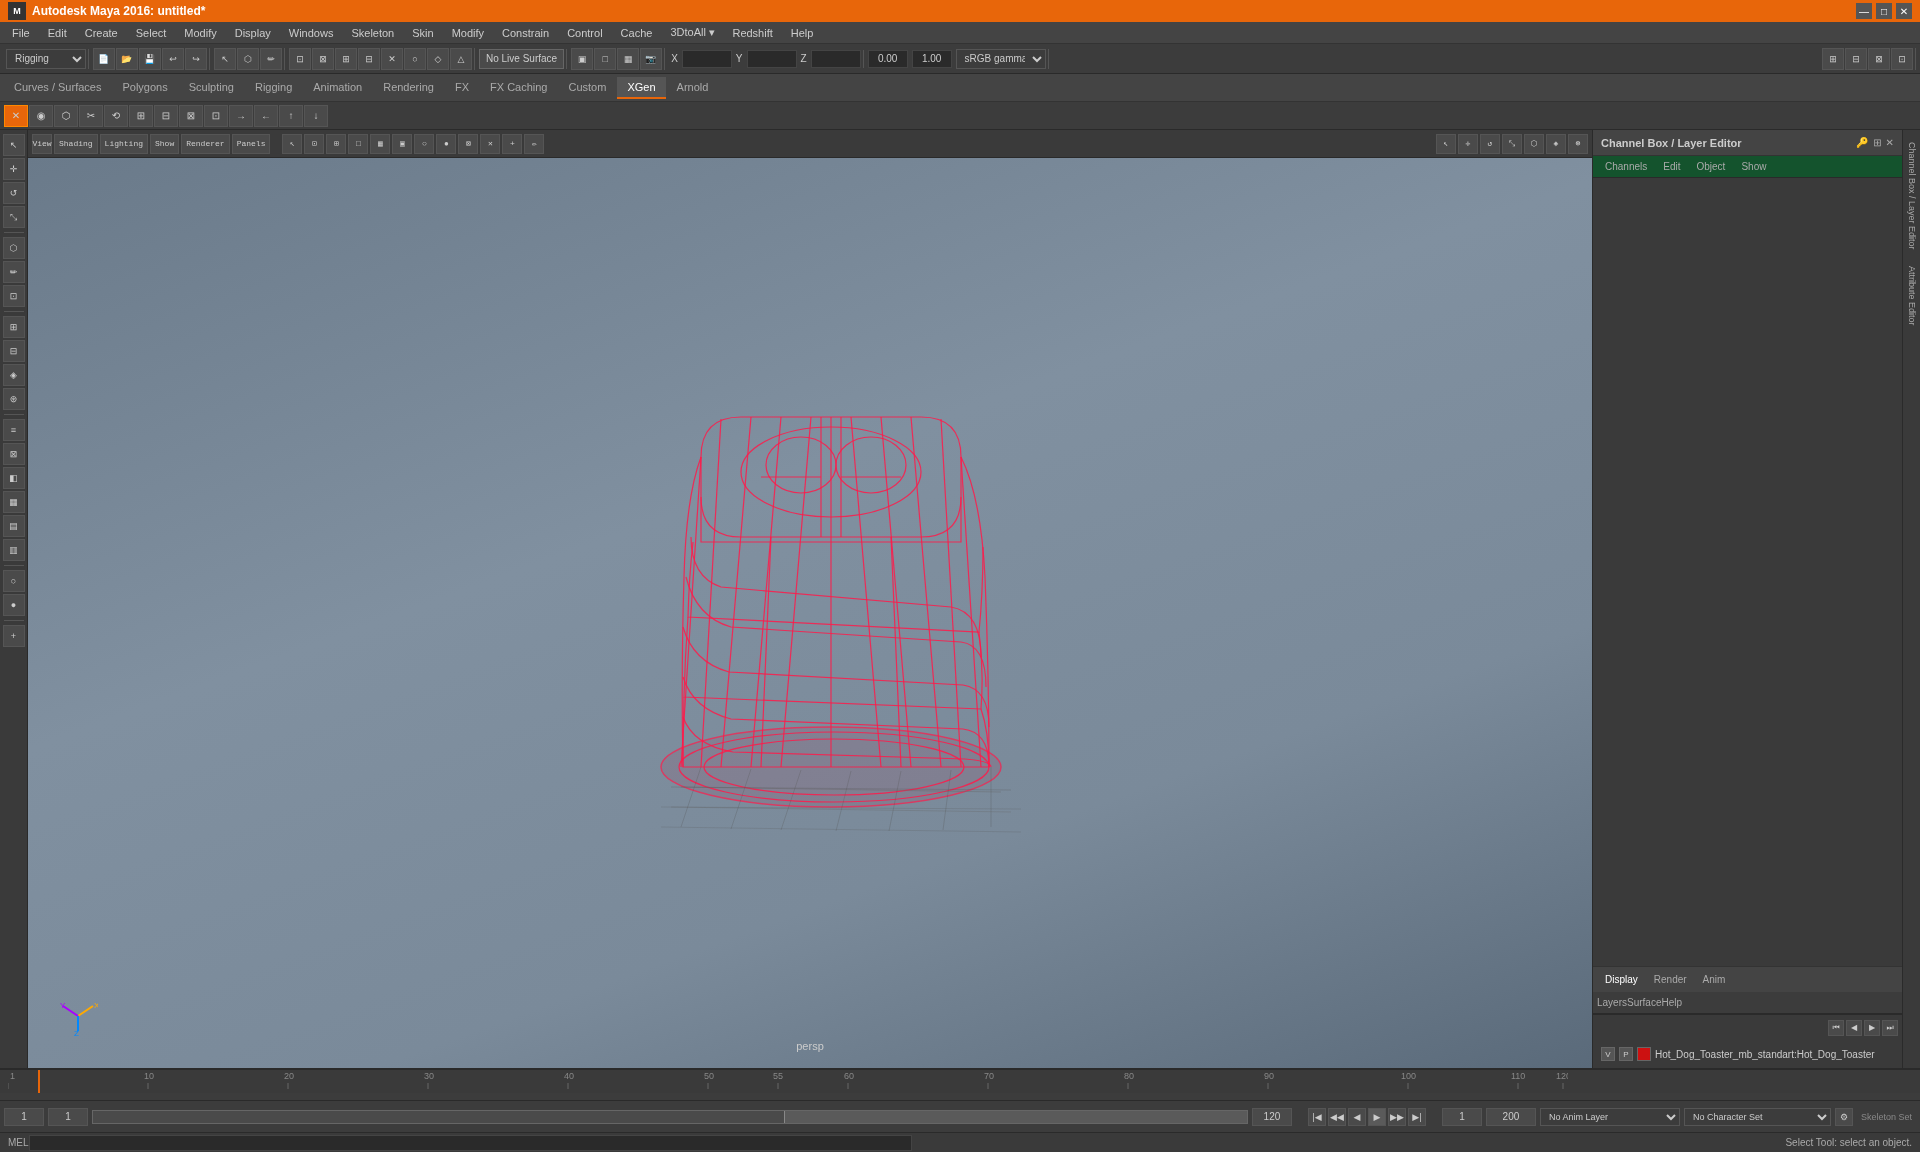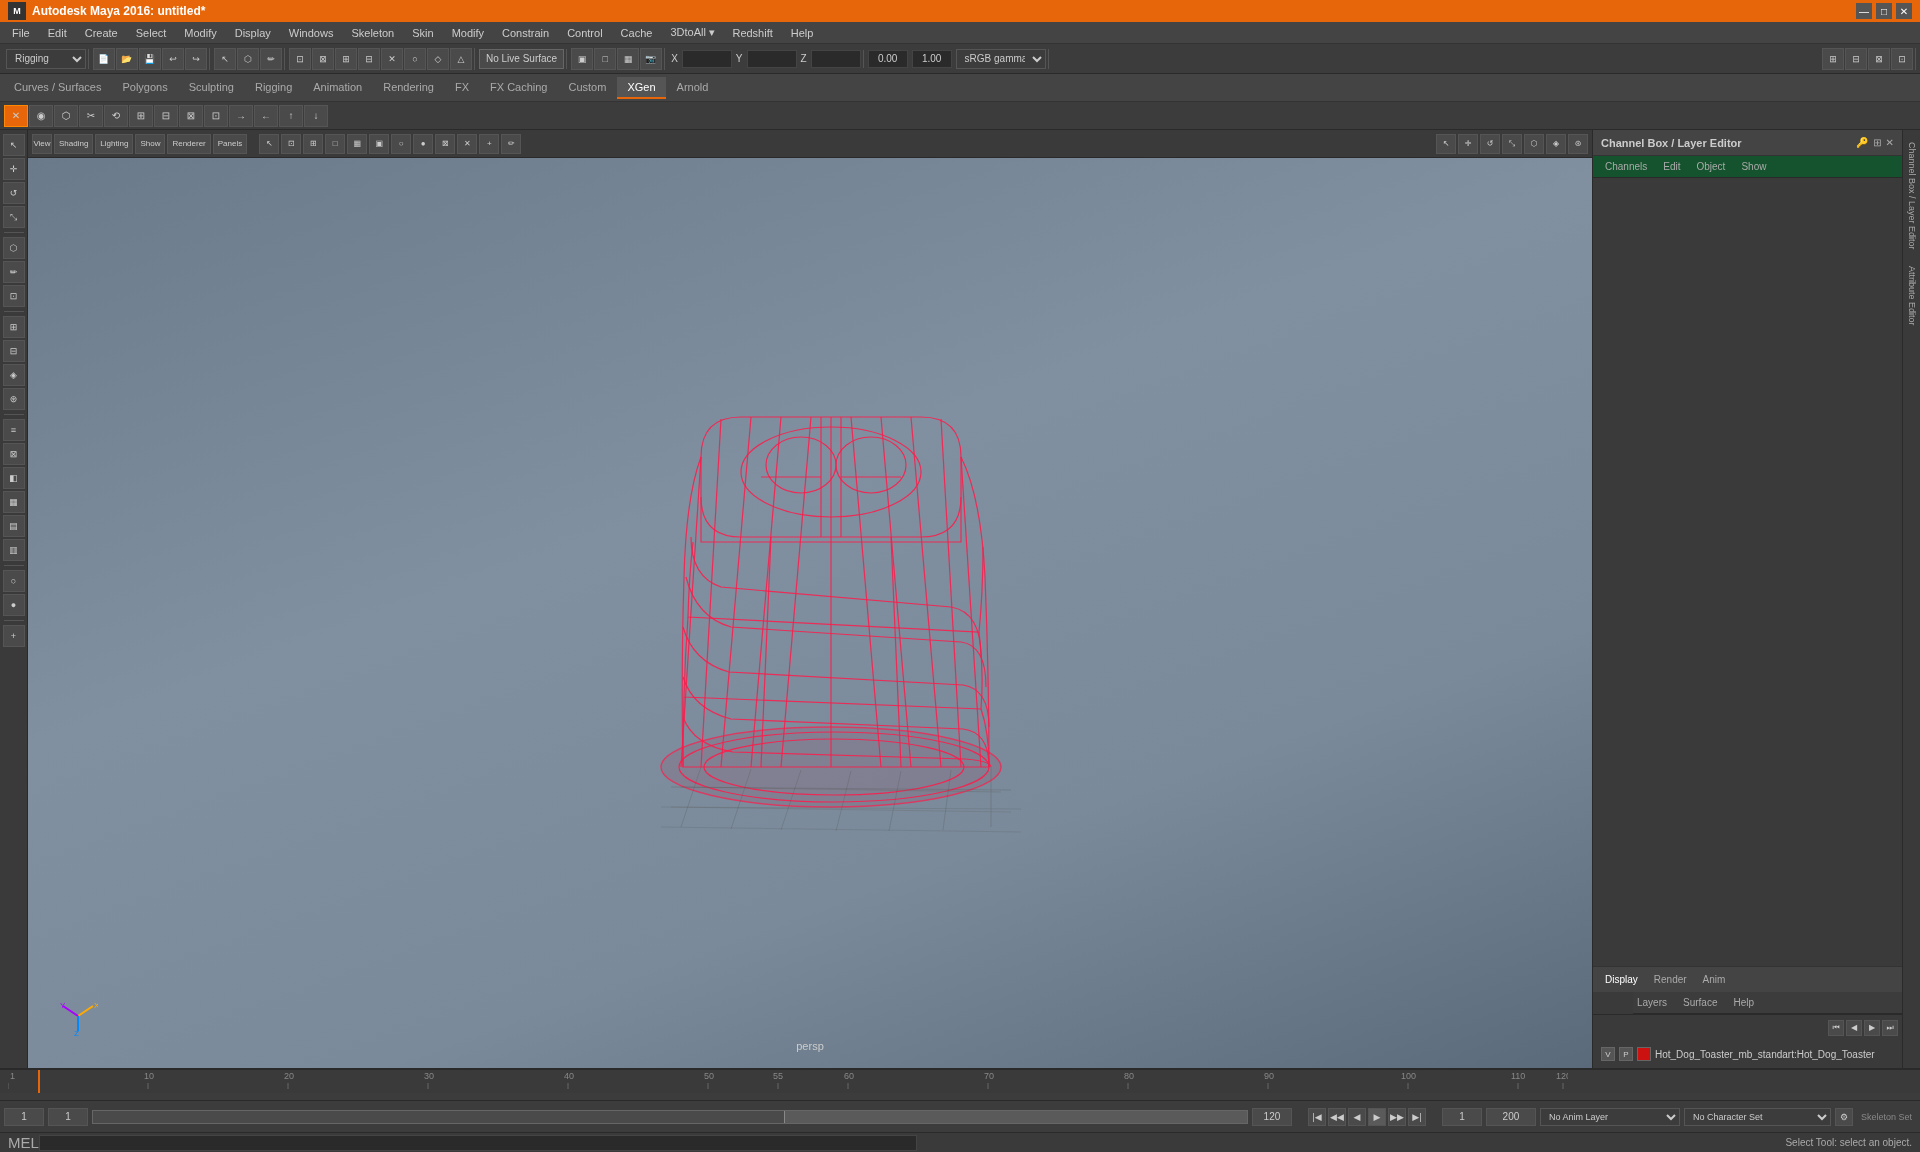--- a/index.html
+++ b/index.html
@@ -51,21 +51,21 @@
     #wireframe-obj { position: absolute; top: 50%; left: 50%; transform: translate(-45%, -50%); }
 
     
     #right-panel { width: 310px; height: 100%; background: #3a3a3a; border-left: 1px solid #2a2a2a; display: flex; flex-direction: column; }
     #channel-box-header { height: 26px; background: #444; display: flex; align-items: center; justify-content: space-between; padding: 0 8px; border-bottom: 1px solid #333; }
     #channel-box-title { color: #ccc; font-size: 11px; font-weight: bold; }
     #channel-box-controls { display: flex; gap: 4px; }
     #channel-box-content { flex: 1; background: #3a3a3a; }
     #channel-box-tabs { height: 26px; background: #444; display: flex; align-items: center; padding: 0 4px; border-top: 1px solid #333; }
     .cb-tab { color: #aaa; padding: 2px 8px; font-size: 10px; cursor: pointer; }
-    .cb-menus { height: 22px; background: #3c3c3c; display: flex; align-items: center; padding: 0 4px; gap: 16px; border-bottom: 1px solid #2a2a2a; margin-left: 40px; }
+    .cb-menus { height: 22px; background: #3c3c3c; display: flex; align-items: center; padding: 0 4px; gap: 0; border-bottom: 1px solid #2a2a2a; }
     .cb-menu { color: #aaa; font-size: 10px; cursor: pointer; }
     #layer-controls { height: 26px; background: #3a3a3a; display: flex; align-items: center; padding: 0 4px; gap: 4px; border-top: 1px solid #2a2a2a; }
     #layer-btn-group { display: flex; gap: 2px; }
     .layer-nav-btn { width: 16px; height: 16px; background: #4a4a4a; border: 1px solid #555; color: #ccc; display: flex; align-items: center; justify-content: center; cursor: pointer; font-size: 8px; }
 
     
     #layer-list { padding: 4px; }
     .layer-item { display: flex; align-items: center; height: 20px; gap: 4px; padding: 0 4px; }
     .layer-vis { width: 14px; height: 14px; background: #555; border: 1px solid #666; display: flex; align-items: center; justify-content: center; font-size: 8px; cursor: pointer; }
     .layer-render { width: 14px; height: 14px; background: #555; border: 1px solid #666; display: flex; align-items: center; justify-content: center; font-size: 8px; cursor: pointer; }
@@ -84,25 +84,25 @@
     
     #range-bar { width: 100%; height: 32px; background: #3c3c3c; display: flex; align-items: center; padding: 0 4px; gap: 4px; border-top: 1px solid #2a2a2a; }
     .range-input { width: 40px; height: 18px; background: #4a4a4a; border: 1px solid #555; color: #ccc; font-size: 10px; text-align: center; }
     #range-slider { flex: 1; height: 12px; background: #5a5a5a; position: relative; }
     #range-play-controls { display: flex; gap: 2px; }
     .play-btn { width: 18px; height: 18px; background: #4a4a4a; border: 1px solid #555; color: #ccc; display: flex; align-items: center; justify-content: center; cursor: pointer; font-size: 9px; }
 
     
     #status-bar { width: 100%; height: 20px; background: #3a3a3a; display: flex; align-items: center; padding: 0 8px; border-top: 1px solid #2a2a2a; }
     #status-text { color: #aaa; font-size: 10px; }
-    .mel-label { color: #aaa; font-size: 15px; margin-right: 0; text-align: right; }
+    .mel-label { color: #aaa; font-size: 10px; margin-right: 0; text-align: right; }
     #mel-input { flex: 1; height: 16px; background: #2a2a2a; border: 1px solid #444; color: #ccc; font-size: 10px; padding: 0 4px; }
 
     
-    .vp-btn { width: 20px; height: 20px; background: #4a4a4a; border: 1px solid #555; display: flex; align-items: center; justify-content: center; cursor: pointer; color: #ccc; font-size: 8px; }
+    .vp-btn { width: 20px; height: 20px; background: #4a4a4a; border: 1px solid #555; display: flex; align-items: center; justify-content: center; cursor: pointer; color: #ccc; font-size: 8px; font-family: Liberation Mono, monospace; }
 
     
     .wf-line { stroke: #ff1a4a; stroke-width: 1.2; fill: none; opacity: 0.85; }
 
     
     .coord-input { width: 50px; height: 18px; background: #2a2a2a; border: 1px solid #444; color: #ccc; font-size: 10px; text-align: center; }
     .coord-label { color: #ccc; font-size: 10px; padding: 0 2px; }
   </style>
 </head>
 <body>

